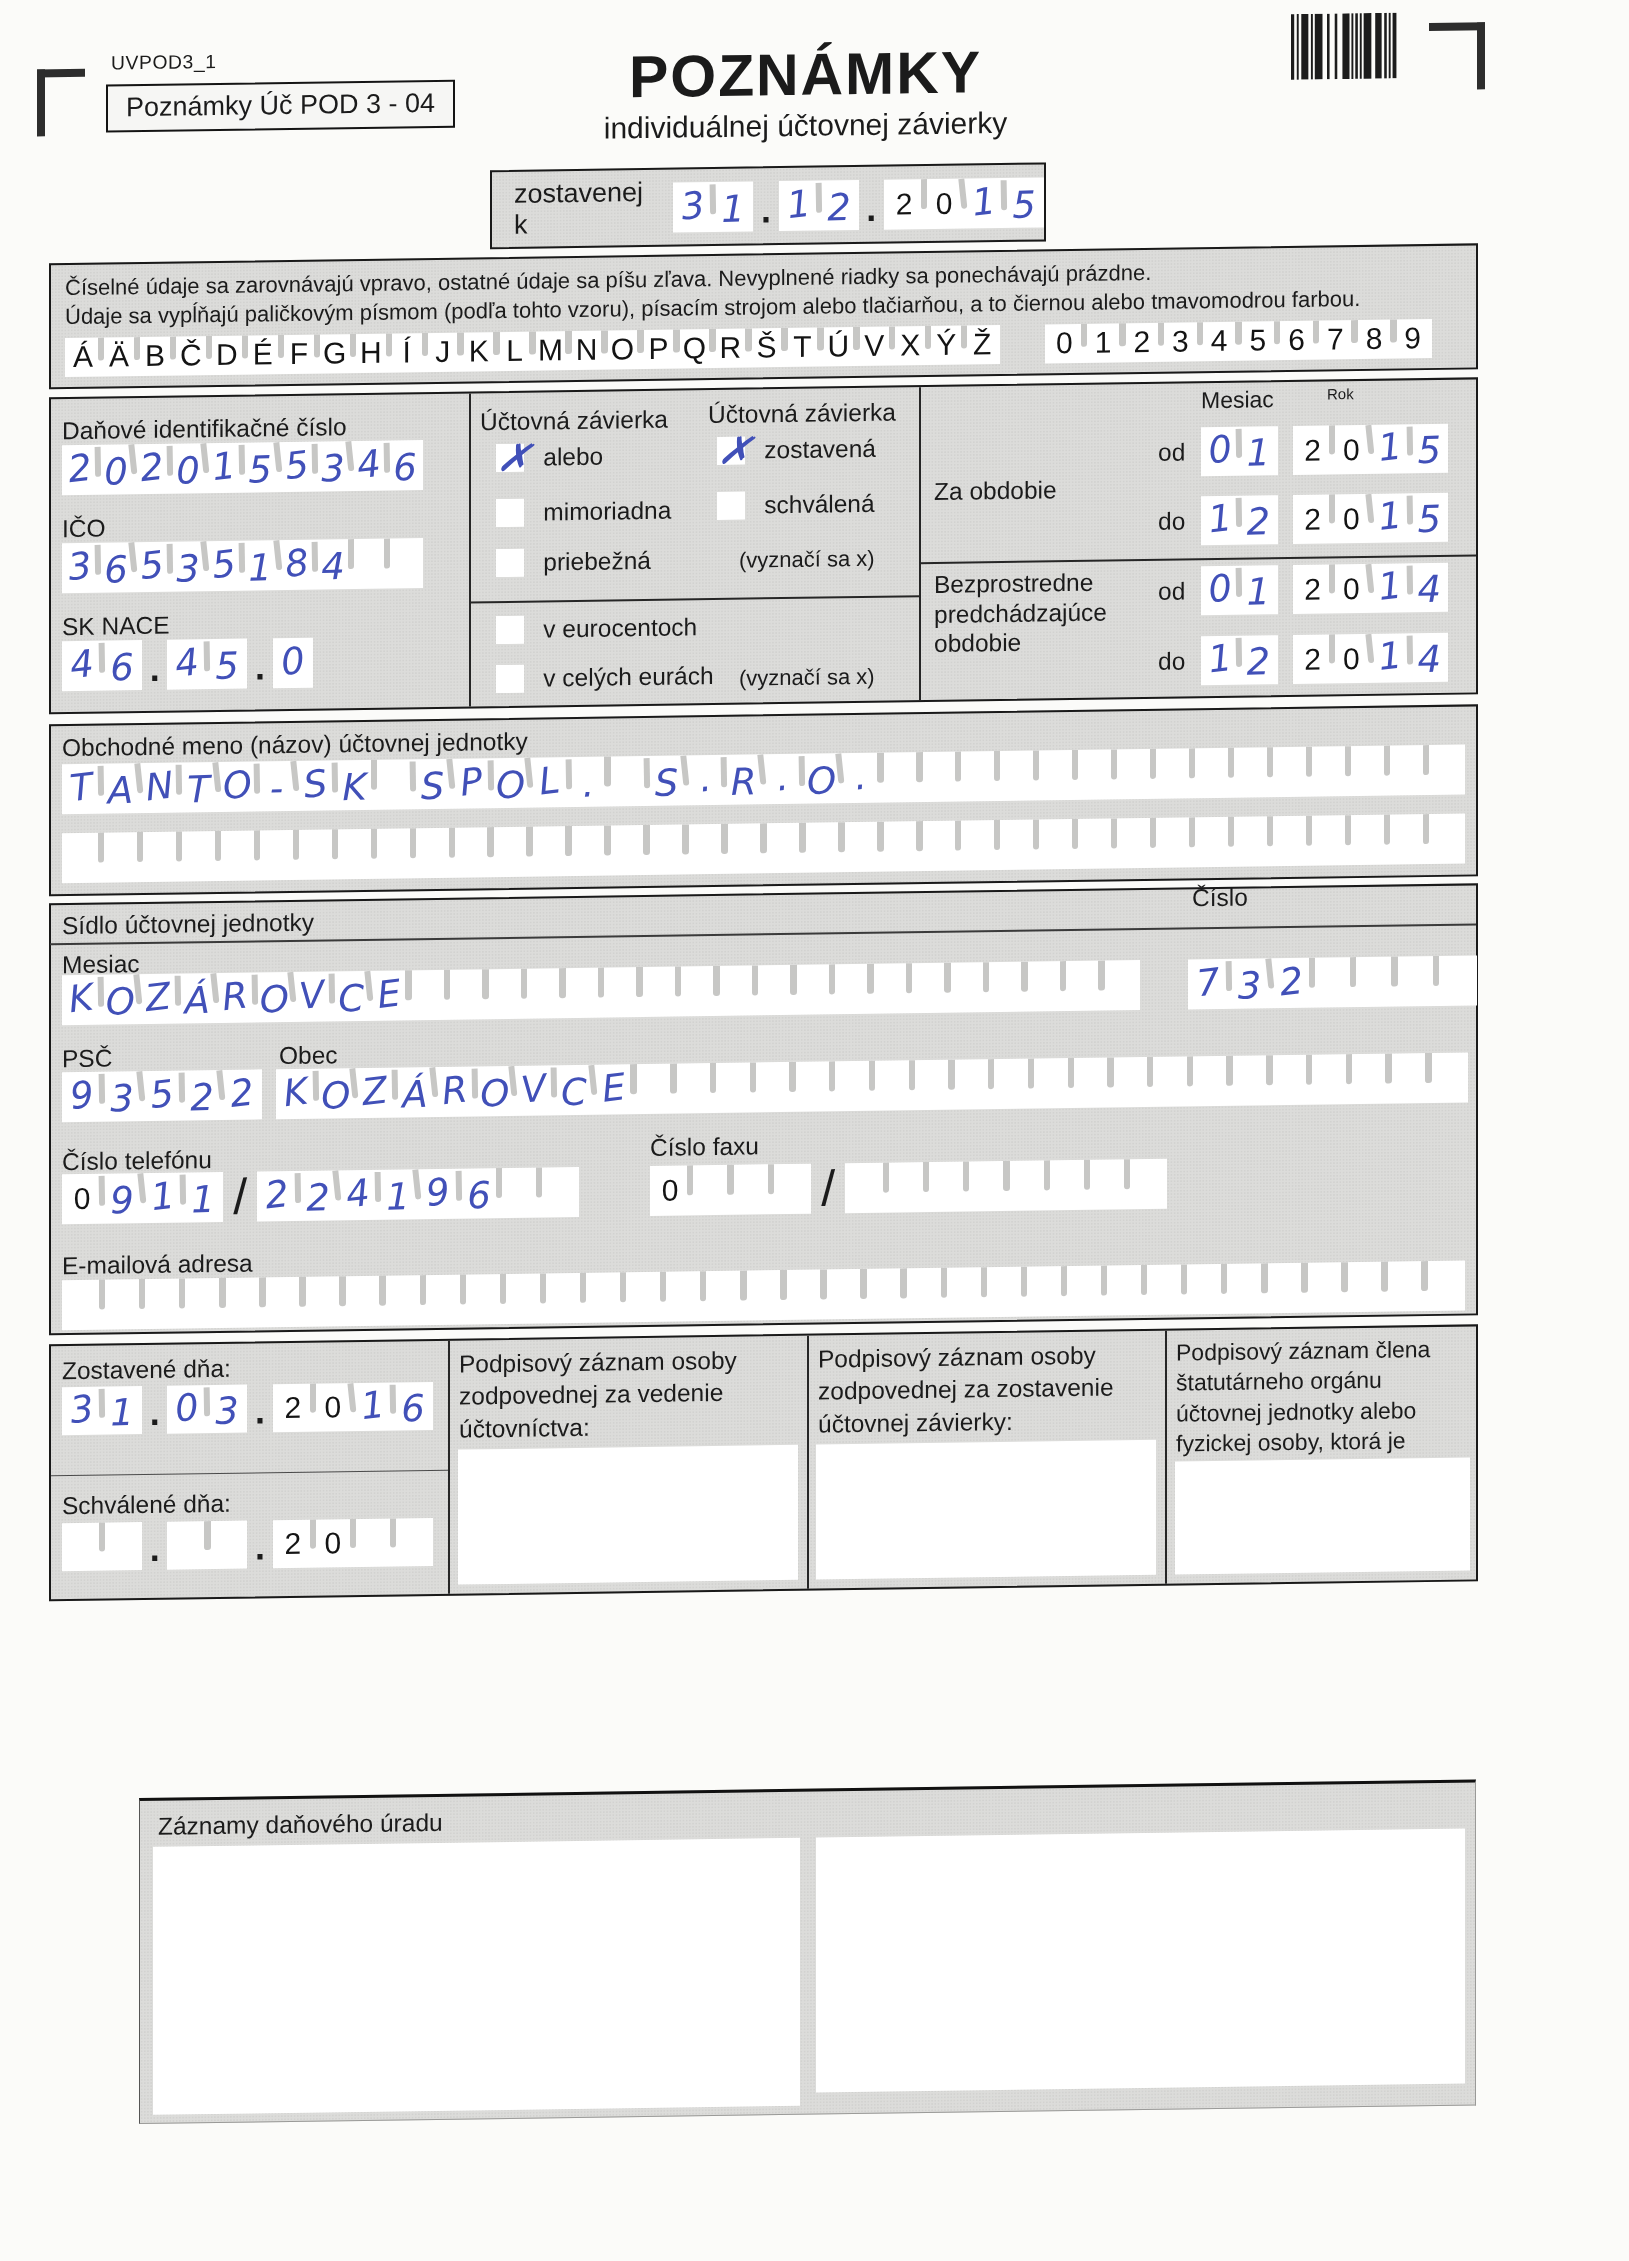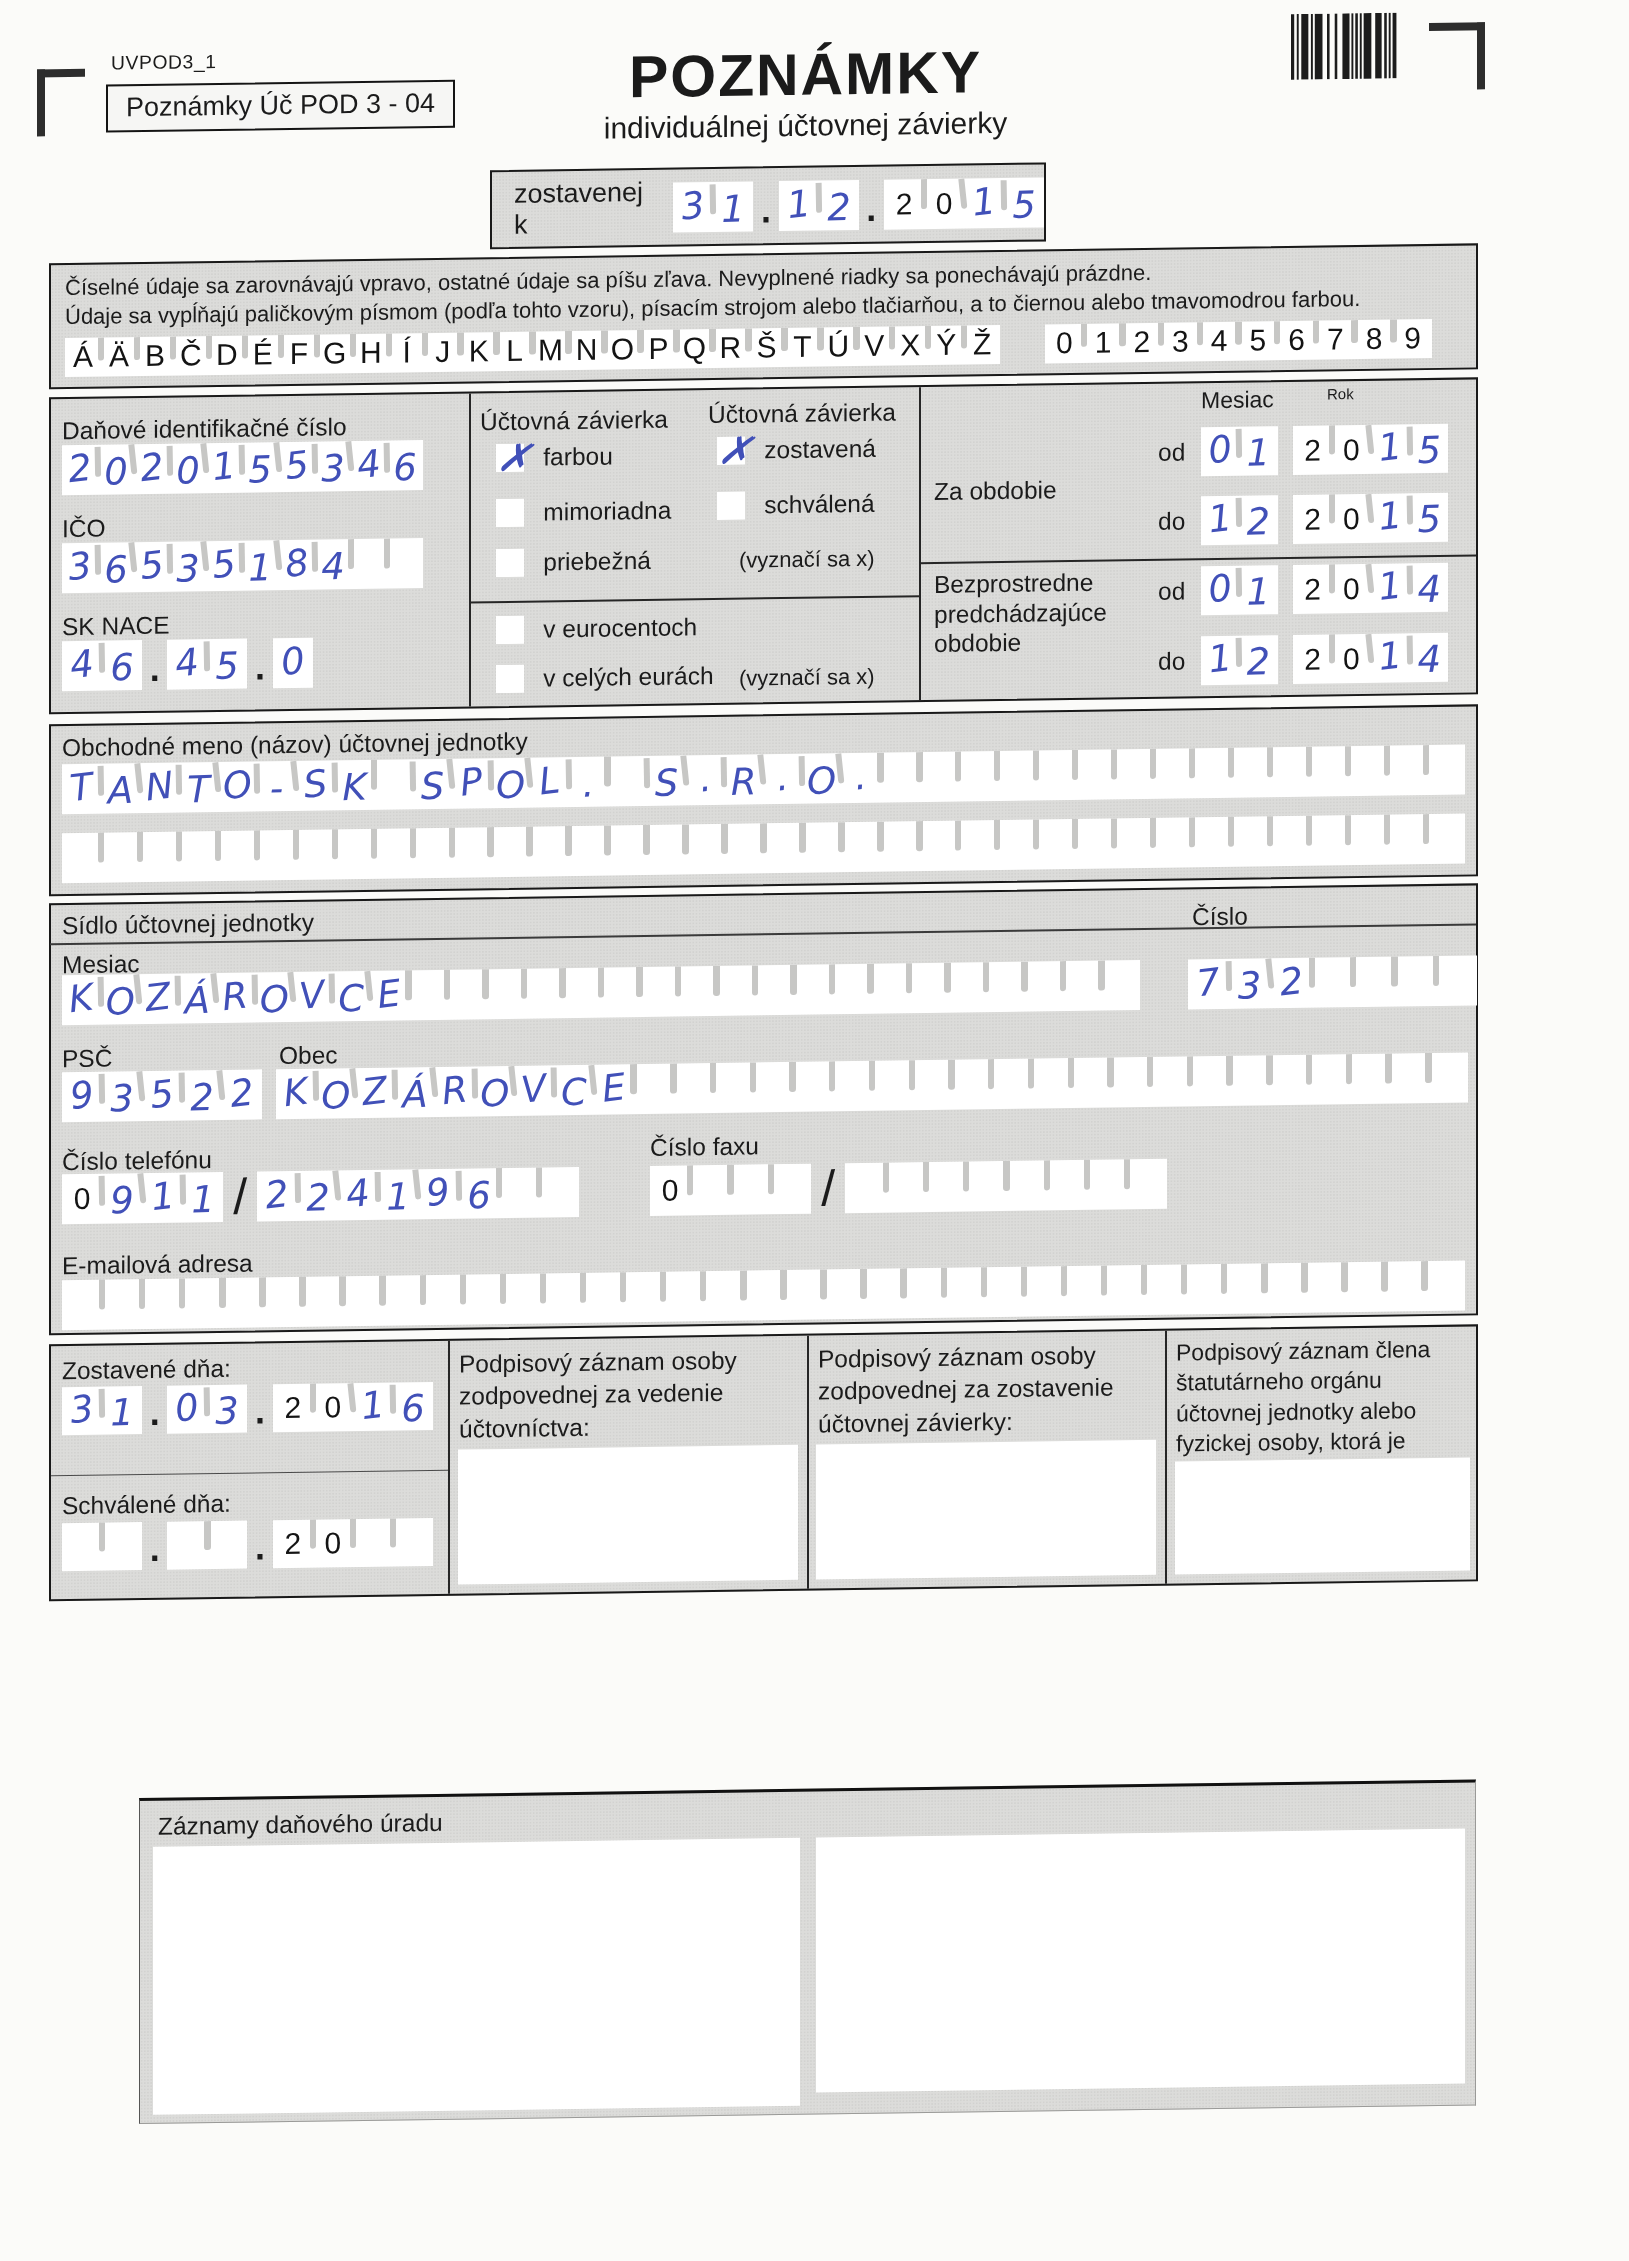--- a/index.html
+++ b/index.html
@@ -219,21 +219,21 @@
       </div>
   </div>
 
   <div class="abs f" style="left:480px;top:415px;">Účtovná závierka</div>
   <div class="abs f" style="left:708px;top:411px;">Účtovná závierka</div>
 
   <div class="opt" style="left:496px;top:451px;">
     <span class="checkbox">
         <span class="mark">✗</span>
       </span>
-    <span>farbou</span>
+    <span>alebo</span>
   </div>
   <div class="opt" style="left:496px;top:506px;">
     <span class="checkbox"></span>
     <span>mimoriadna</span>
   </div>
   <div class="opt" style="left:496px;top:556px;">
     <span class="checkbox"></span>
     <span>priebežná</span>
   </div>
   <div class="opt" style="left:717px;top:447px;">
@@ -396,21 +396,21 @@
       <span class="cell"></span>
       <span class="cell"></span>
       <span class="cell"></span>
       <span class="cell"></span>
     </div>
 
   <div class="abs panel bordered" style="left:49px;top:904px;width:1429px;height:432px;box-sizing:border-box;"></div>
   <div class="abs f" style="left:62px;top:913px;">Sídlo účtovnej jednotky</div>
   <div class="hdrline" style="left:50px;width:1426px;top:944px;"></div>
   <div class="abs f" style="left:62px;top:952px;">Mesiac</div>
-  <div class="abs f" style="left:1192px;top:920px;">Číslo</div>
+  <div class="abs f" style="left:1192px;top:901px;">Číslo</div>
   <div class="abs cells" style="left:62px;top:976px;width:1078px;height:50px;">
       <span class="cell hw">K</span>
       <span class="cell hw">O</span>
       <span class="cell hw">Z</span>
       <span class="cell hw">Á</span>
       <span class="cell hw">R</span>
       <span class="cell hw">O</span>
       <span class="cell hw">V</span>
       <span class="cell hw">C</span>
       <span class="cell hw">E</span>

